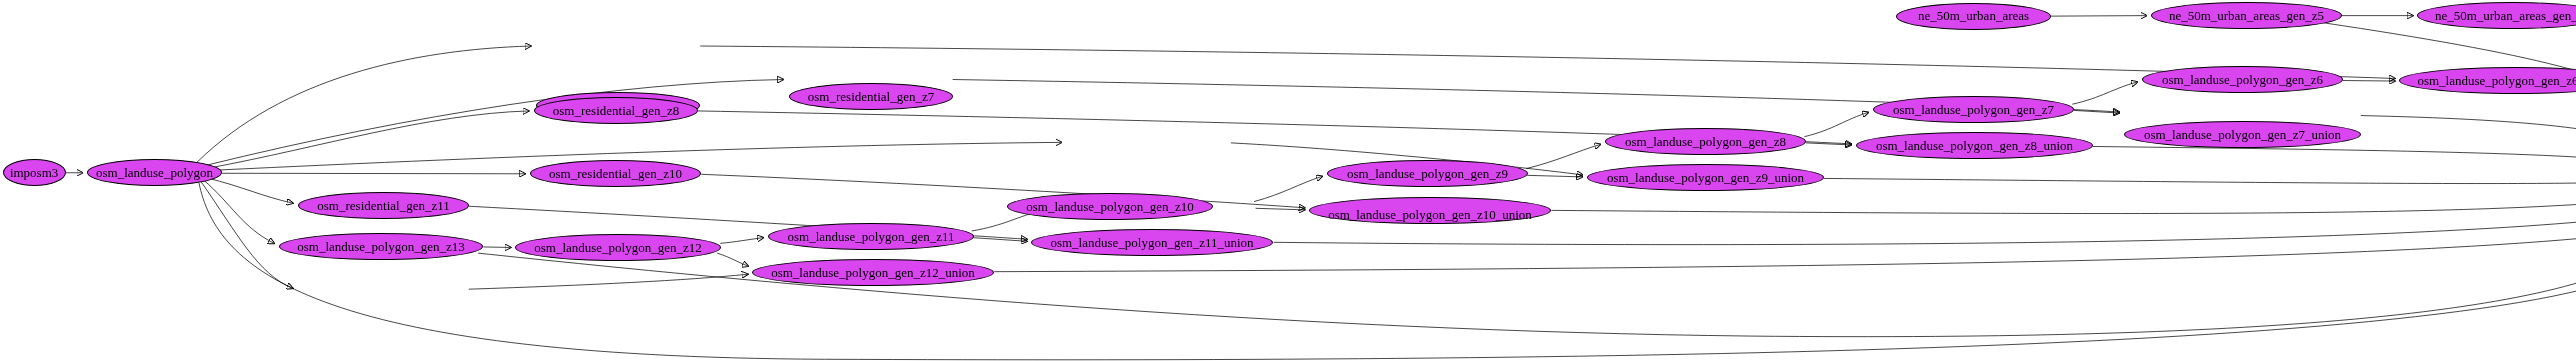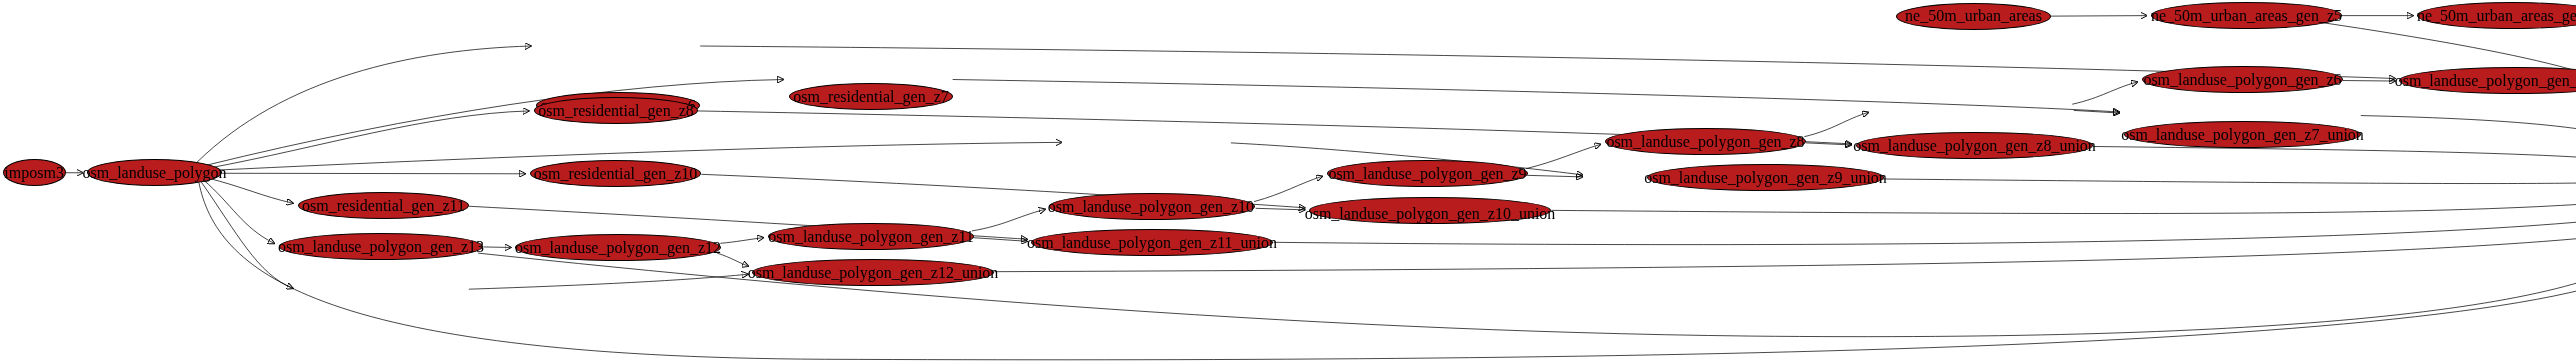--- a/index.html
+++ b/index.html
@@ -1,21 +1,21 @@
 <!DOCTYPE html>
 <html style="font-size:8.2px"><head>
 <meta charset="utf-8">
 <style>
   html,body{margin:0;padding:0;background:#ffffff;}
   #canvas{position:relative;width:2741px;height:362px;background:#ffffff;
           font-family:"Liberation Serif","DejaVu Serif",serif;overflow:hidden;}
   #edges{position:absolute;left:0;top:0;z-index:1;}
   #edges path{fill:none;stroke:#000;stroke-width:1.4;}
   .node{position:absolute;height:27px;display:flex;align-items:center;justify-content:center;
-        border:0.8px solid #000;border-radius:50%;background:#b91c1c;font-size:16px;
+        border:0.8px solid #000;border-radius:50%;background:#d946ef;font-size:13px;
         white-space:nowrap;z-index:2;box-sizing:border-box;}
 </style>
 </head>
 <body>
 
 <div id="canvas" style="background: rgb(255, 255, 255);">
 
   <svg id="edges" width="2741" height="362" viewBox="0 0 5320 702">
     <defs>
       <marker id="arrow" viewBox="0 0 10 10" refX="8.5" refY="5" markerWidth="9.5" markerHeight="9.5" orient="auto">
@@ -93,37 +93,40 @@
     </div>
   <div class="node" style="left:515px;top:234px;width:206px;">
       <span>osm_landuse_polygon_gen_z12</span>
     </div>
   <div class="node" style="left:768px;top:223px;width:206px;">
       <span>osm_landuse_polygon_gen_z11</span>
     </div>
   <div class="node" style="left:752px;top:259px;width:242px;">
       <span>osm_landuse_polygon_gen_z12_union</span>
     </div>
-  <div class="node" style="left:1049px;top:193px;width:206px;justify-content:flex-end;">
+  <div class="node" style="left:1007px;top:193px;width:206px;">
       <span>osm_landuse_polygon_gen_z10</span>
     </div>
   <div class="node" style="left:1031px;top:229px;width:242px;">
       <span>osm_landuse_polygon_gen_z11_union</span>
     </div>
   <div class="node" style="left:1327px;top:160px;width:201px;">
       <span>osm_landuse_polygon_gen_z9</span>
     </div>
   <div class="node" style="left:1309px;top:197px;width:242px;align-items:flex-end;">
       <span>osm_landuse_polygon_gen_z10_union</span>
     </div>
   <div class="node" style="left:1605px;top:128px;width:201px;">
       <span>osm_landuse_polygon_gen_z8</span>
     </div>
-  <div class="node" style="left:1647px;top:164px;width:237px;">
+  <div class="node" style="left:1587px;top:164px;width:237px;">
       <span>osm_landuse_polygon_gen_z9_union</span>
+    </div>
+  <div class="node" style="left:1873px;top:96px;width:201px;">
+      <span>osm_landuse_polygon_gen_z7</span>
     </div>
   <div class="node" style="left:1856px;top:132px;width:237px;">
       <span>osm_landuse_polygon_gen_z8_union</span>
     </div>
   <div class="node" style="left:2142px;top:66px;width:201px;text-align:center;">
       <span>osm_landuse_polygon_gen_z6</span>
     </div>
   <div class="node" style="left:2124px;top:101px;width:237px;margin-top:20px;">
       <span>osm_landuse_polygon_gen_z7_union</span>
     </div>

